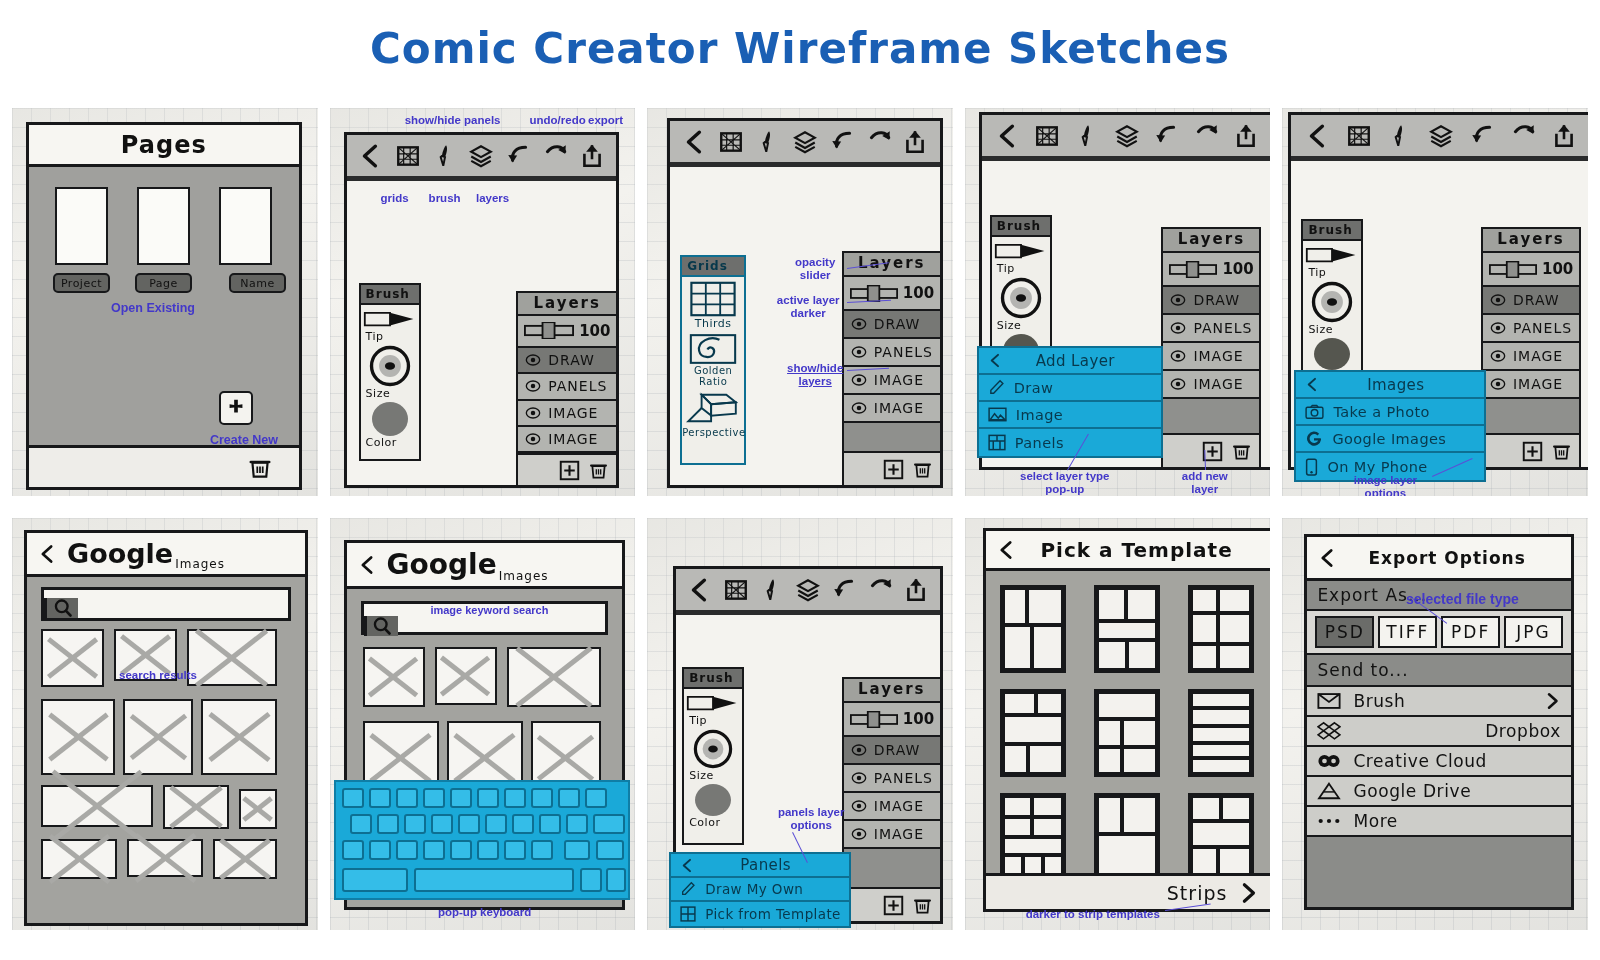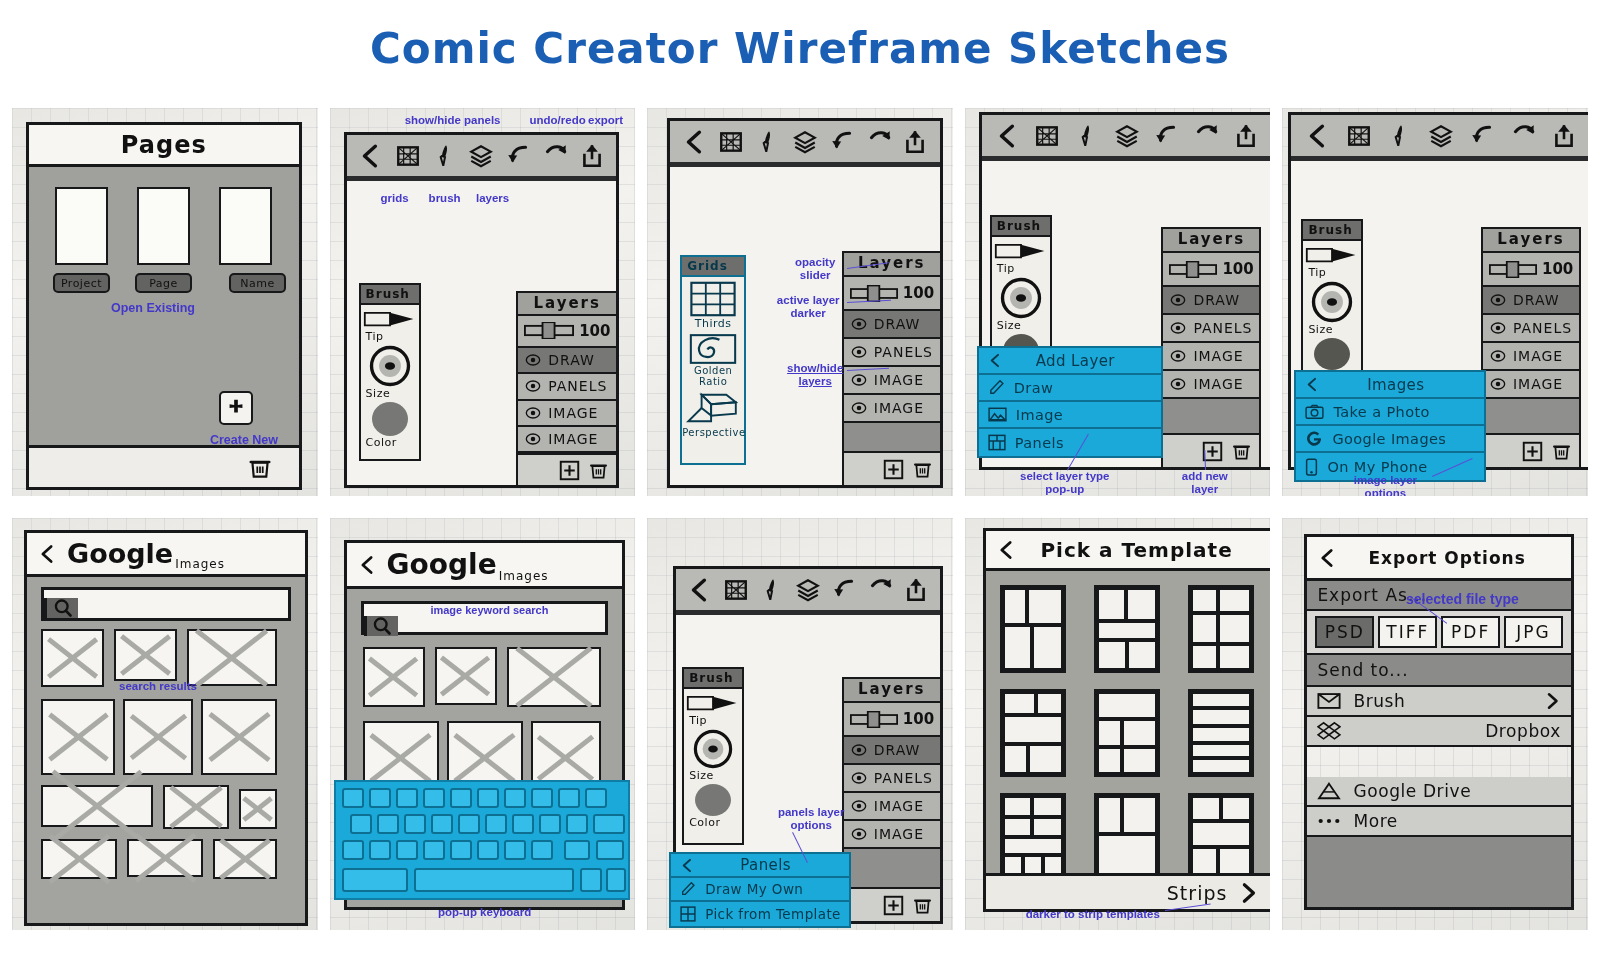--- a/index.html
+++ b/index.html
@@ -744,21 +744,21 @@
           <div class="imgcell" style="left:160px;top:52px;width:90px;height:57px;"></div>
           <div class="imgcell" style="left:14px;top:122px;width:74px;height:76px;"></div>
           <div class="imgcell" style="left:96px;top:122px;width:70px;height:76px;"></div>
           <div class="imgcell" style="left:174px;top:122px;width:76px;height:76px;"></div>
           <div class="imgcell" style="left:14px;top:208px;width:112px;height:42px;"></div>
           <div class="imgcell" style="left:136px;top:208px;width:66px;height:44px;"></div>
           <div class="imgcell" style="left:212px;top:212px;width:38px;height:40px;"></div>
           <div class="imgcell" style="left:14px;top:262px;width:76px;height:40px;"></div>
           <div class="imgcell" style="left:100px;top:262px;width:76px;height:38px;"></div>
           <div class="imgcell" style="left:186px;top:262px;width:64px;height:40px;"></div>
-          <div class="anno" style="left:76px;top:103px;width:110px;">search results</div>
+          <div class="anno" style="left:76px;top:92px;width:110px;">search results</div>
         </div>
       </div>
     </div>
 
     <div class="card">
       <div class="paper-shade"></div>
       <div class="phone" style="left:14px;top:22px;right:10px;bottom:20px;">
         <div class="hdr" style="background:#f7f6f2;height:46px;padding-left:10px;">
           <svg width="20" height="24" viewBox="0 0 24 24">
               <path d="M17 3 7 12l10 9" fill="none" stroke="#111" stroke-width="3.2" stroke-linecap="round" stroke-linejoin="round"></path>
@@ -1076,20 +1076,29 @@
           <svg width="18" height="18" viewBox="0 0 24 24">
               <path d="M8 3l10 9-10 9" fill="none" stroke="#111" stroke-width="3.4" stroke-linecap="round" stroke-linejoin="round"></path>
             </svg>
         </div>
         <div class="ex-row" style="top:180px;height:30px;">
           <svg width="24" height="20" viewBox="0 0 26 22">
               <path d="M7 2 1 6.4l6 4.4 6-4.4zM19 2l6 4.4-6 4.4-6-4.4zM1 15.2l6-4.4 6 4.4-6 4.4zM25 15.2l-6-4.4-6 4.4 6 4.4z" fill="none" stroke="#111" stroke-width="1.8"></path>
             </svg>
           <span style="flex:1;text-align:right;">Dropbox</span>
         </div>
+        <div class="ex-row" style="top:210px;height:30px;">
+          <svg width="24" height="20" viewBox="0 0 26 22">
+              <circle cx="8" cy="11" r="6.6" fill="#111"></circle>
+              <circle cx="18" cy="11" r="6.6" fill="#111"></circle>
+              <circle cx="8" cy="11" r="2.6" fill="#cdcdc9"></circle>
+              <circle cx="18" cy="11" r="2.6" fill="#cdcdc9"></circle>
+            </svg>
+          <span style="flex:1;">Creative Cloud</span>
+        </div>
         <div class="ex-row" style="top:240px;height:30px;">
           <svg width="24" height="20" viewBox="0 0 26 22">
               <path d="M13 3 24 19H2z" fill="none" stroke="#111" stroke-width="2"></path>
               <path d="M7.4 12h11.2" stroke="#111" stroke-width="1.6"></path>
             </svg>
           <span style="flex:1;">Google Drive</span>
         </div>
         <div class="ex-row" style="top:270px;height:30px;">
           <svg width="24" height="14" viewBox="0 0 26 10">
               <circle cx="4" cy="5" r="2.3" fill="#111"></circle>

